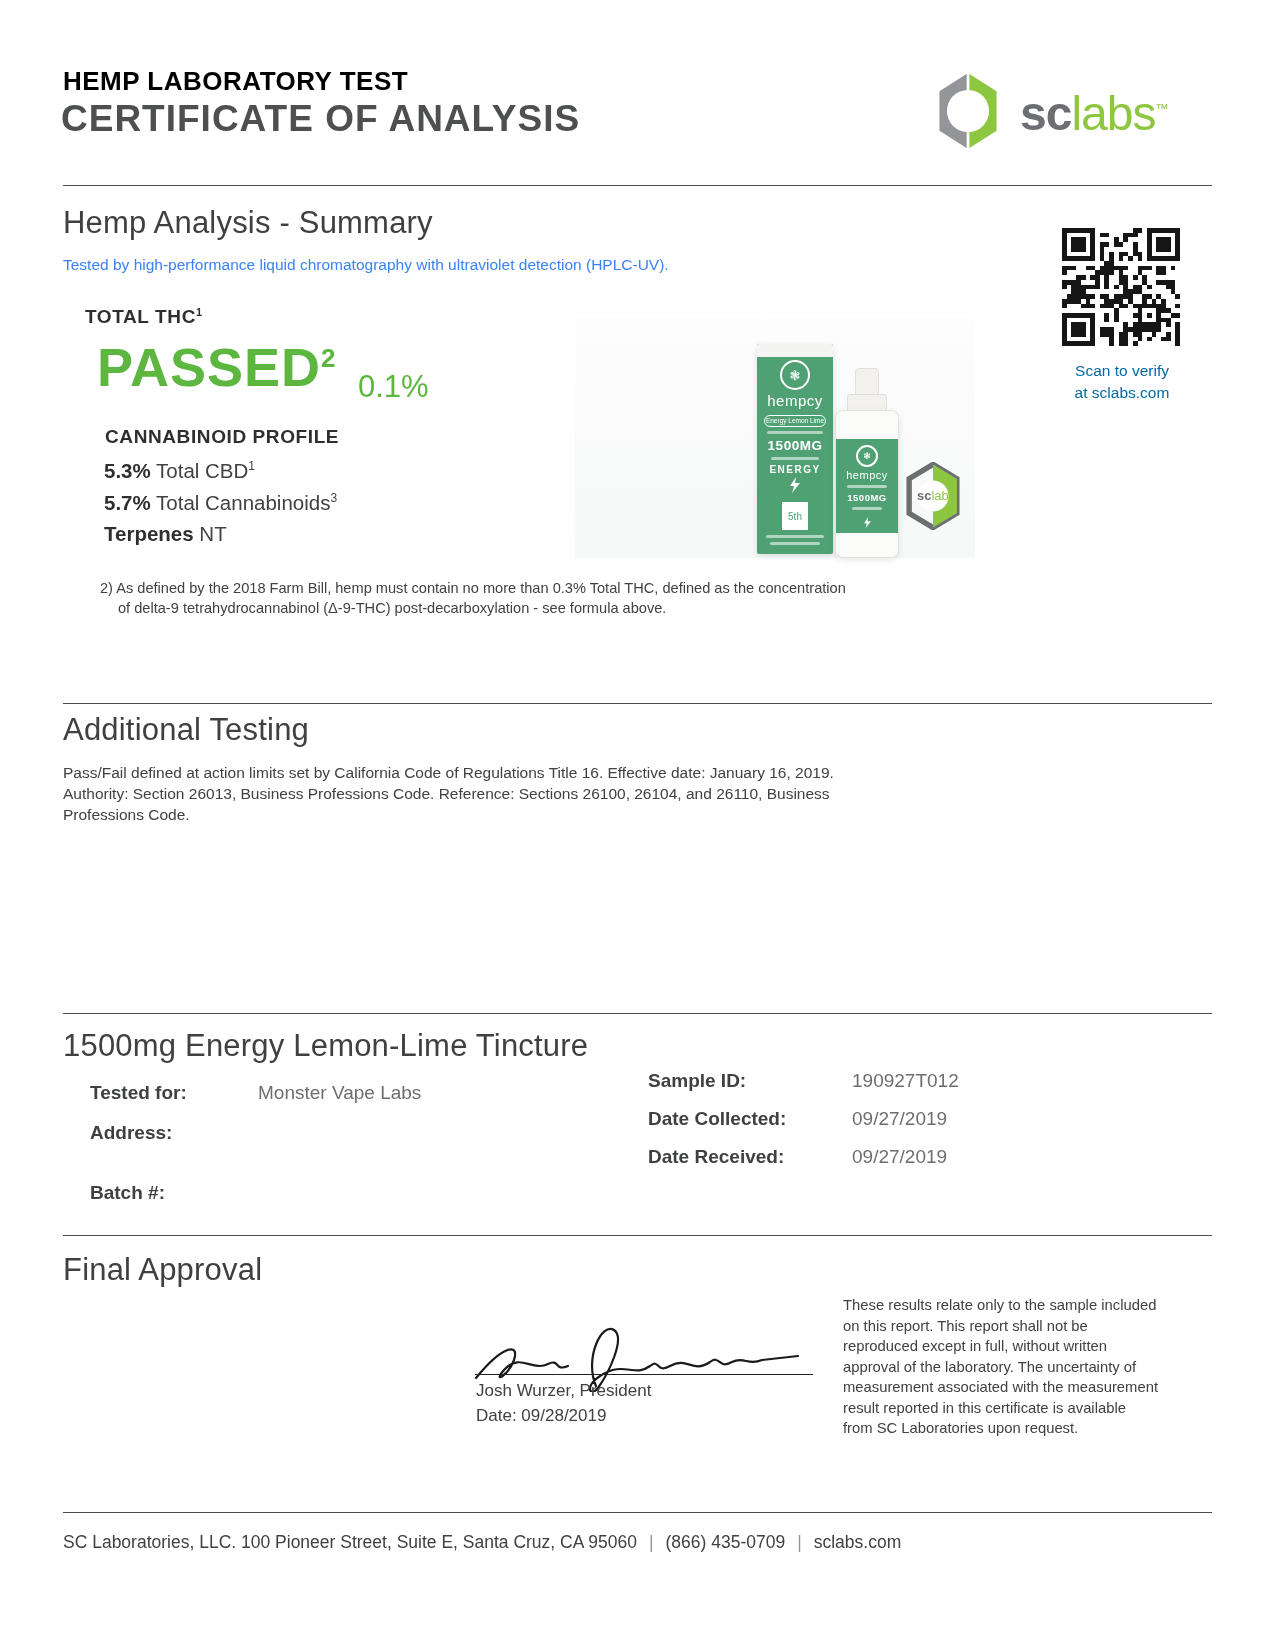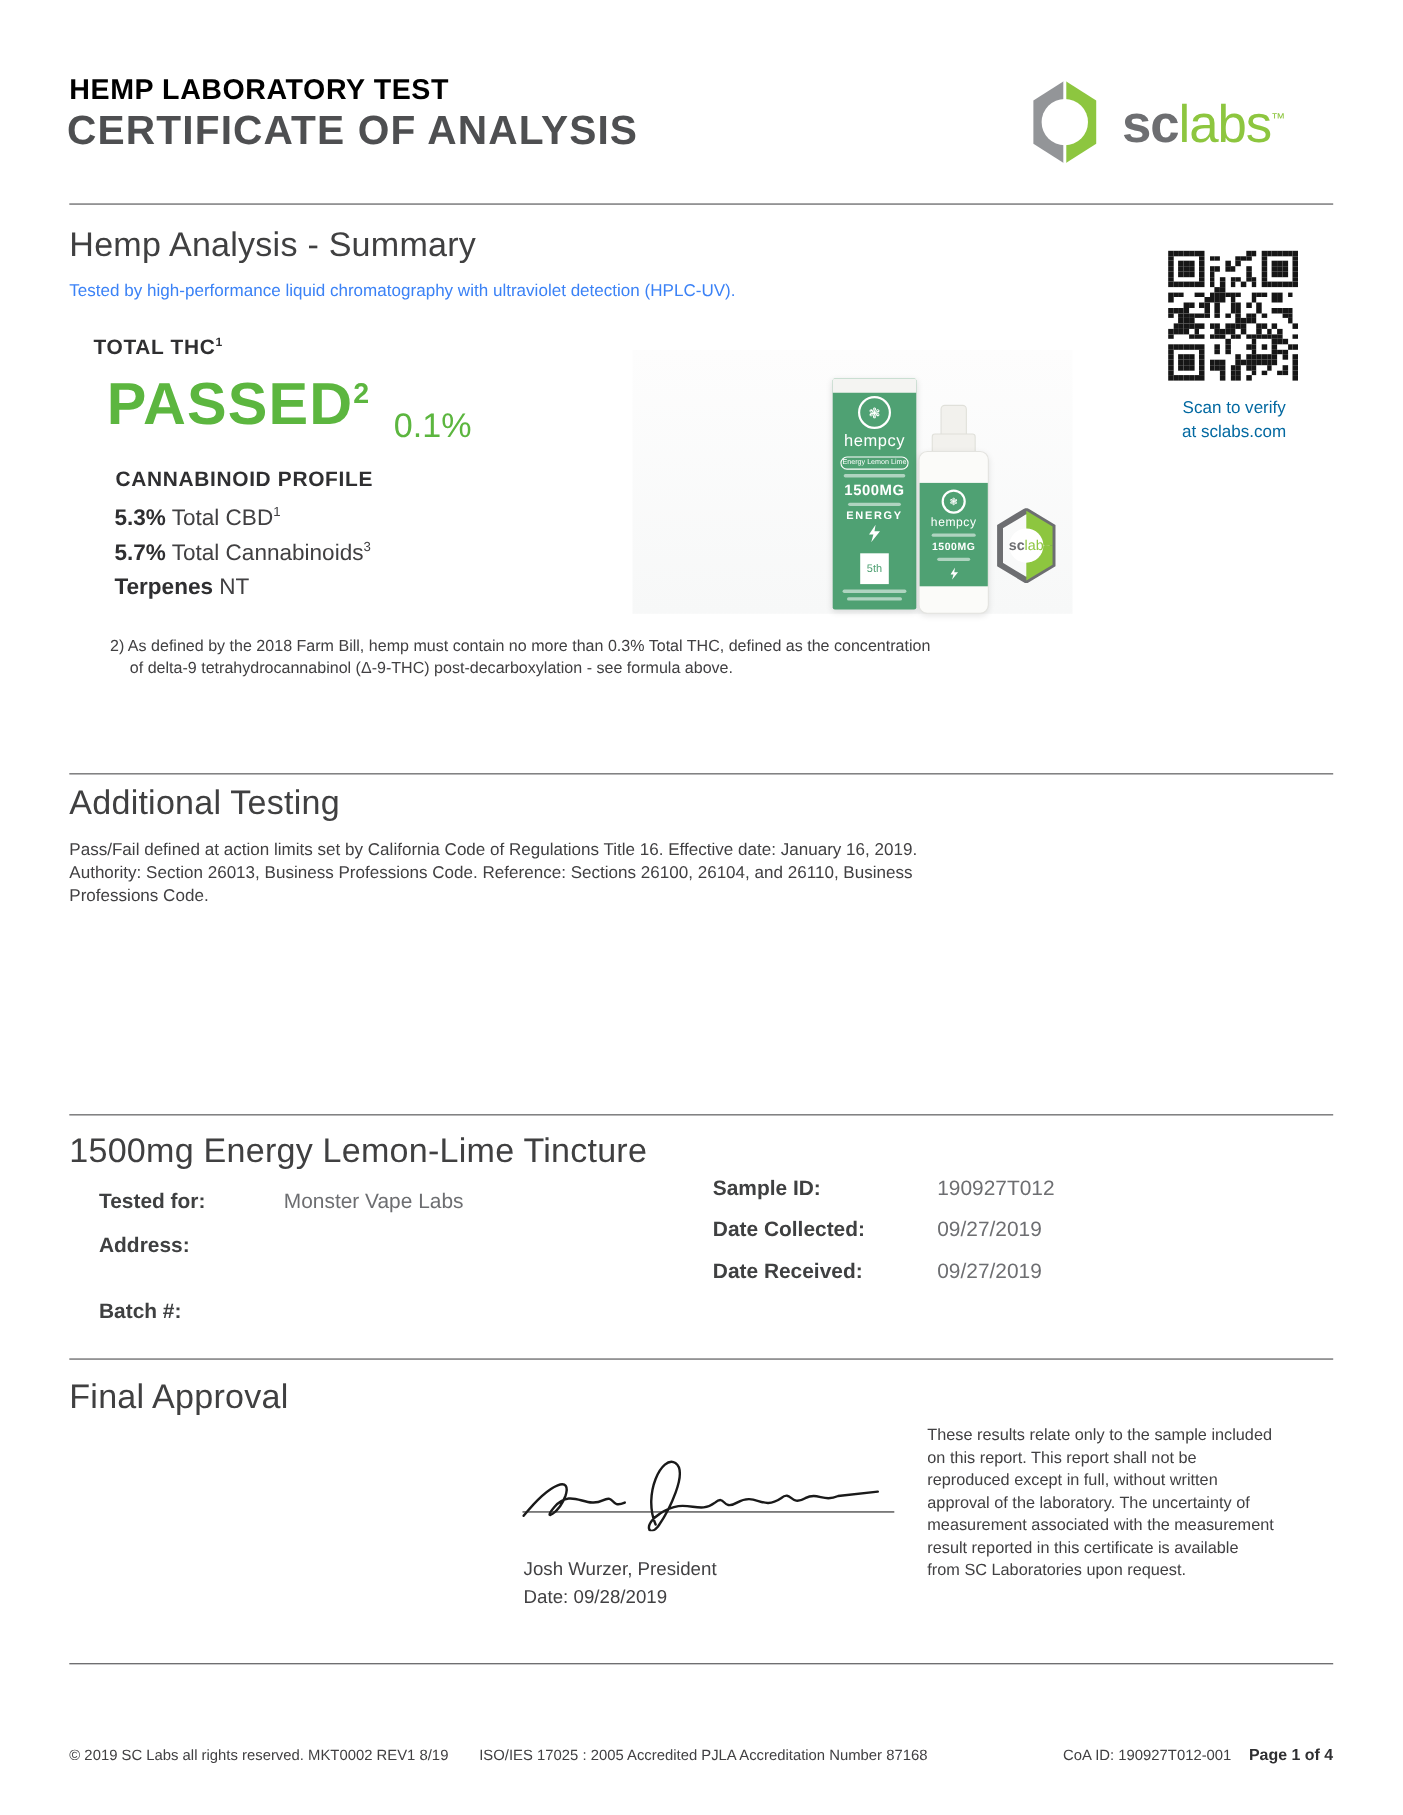--- a/index.html
+++ b/index.html
@@ -48,21 +48,21 @@
   .flavor-band{margin:6px auto 0 auto;width:60px;border:1px solid #fff;border-radius:6px;font-size:6.5px;line-height:10px;color:#fff;}
   .tinybar{height:3px;background:rgba(255,255,255,0.55);border-radius:2px;margin:4px auto;}
   .mg{font-size:13.5px;font-weight:700;letter-spacing:0.5px;}
   .energy{font-size:10px;font-weight:700;letter-spacing:1.5px;}
   .sizebox{width:26px;height:28px;background:#fff;color:#4fa173;margin:5px auto;display:flex;align-items:center;justify-content:center;font-size:10px;}
   .bottle-body{position:absolute;background:#fbfbf9;border:1px solid #e3e3df;border-radius:8px;box-shadow:0 2px 6px rgba(0,0,0,0.10);}
   .bottle-label{position:absolute;left:0;right:0;background:#4fa173;text-align:center;color:#fff;}
   .dropper-top{position:absolute;background:#f2f1ed;border:1px solid #e0e0da;}
   
   .sig-line{position:absolute;border-top:1.5px solid #222;}
-  .sig-name,.sig-date{font-size:17px;color:#414042;margin-top:36px;}
+  .sig-name,.sig-date{font-size:17px;color:#414042;}
   .disclaimer{font-size:14.8px;line-height:20.5px;color:#414042;width:315px;}
   
   .foot1{font-size:17.5px;color:#414042;}
   .foot-sep{color:#939598;padding:0 12px;}
   .foot2{font-size:13.5px;color:#414042;display:flex;justify-content:space-between;align-items:baseline;width:1149px;}
   .foot2 .grp{display:flex;gap:28px;}
   .foot2 .grp2{display:flex;gap:16px;align-items:baseline;}
   .page-num{font-weight:700;color:#2f2f31;font-size:14.5px;}
   sup{line-height:0;}
 </style>
@@ -821,24 +821,17 @@
     </svg>
   </div>
   <div class="sig-line" style="left:475px;top:1374px;width:338px;"></div>
   <div class="abs sig-name" style="left:476px;top:1381px;">Josh Wurzer, President</div>
   <div class="abs sig-date" style="left:476px;top:1406px;">Date: 09/28/2019</div>
 
   <div class="abs disclaimer" style="left:843px;top:1295px;">These results relate only to the sample included on this report. This report shall not be reproduced except in full, without written approval of the laboratory. The uncertainty of measurement associated with the measurement result reported in this certificate is available from SC Laboratories upon request.</div>
 
   <div class="rule" style="top:1512px;"></div>
 
-  <div class="abs foot2" style="left:63px;top:1588px;">
-    <span class="grp">
-      <span>© 2019 SC Labs all rights reserved. MKT0002 REV1 8/19</span>
-      <span>ISO/IES 17025 : 2005 Accredited PJLA Accreditation Number 87168</span>
-    </span>
-    <span class="grp2">
-      <span>CoA ID: 190927T012-001</span>
-      <span class="page-num">Page 1 of 4</span>
-    </span>
+  <div class="abs foot1" style="left:63px;top:1532px;">
+    <span>SC Laboratories, LLC. 100 Pioneer Street, Suite E, Santa Cruz, CA 95060</span><span class="foot-sep">|</span><span>(866) 435-0709</span><span class="foot-sep">|</span><span>sclabs.com</span>
   </div>
 
 </div>
 
 </body></html>

